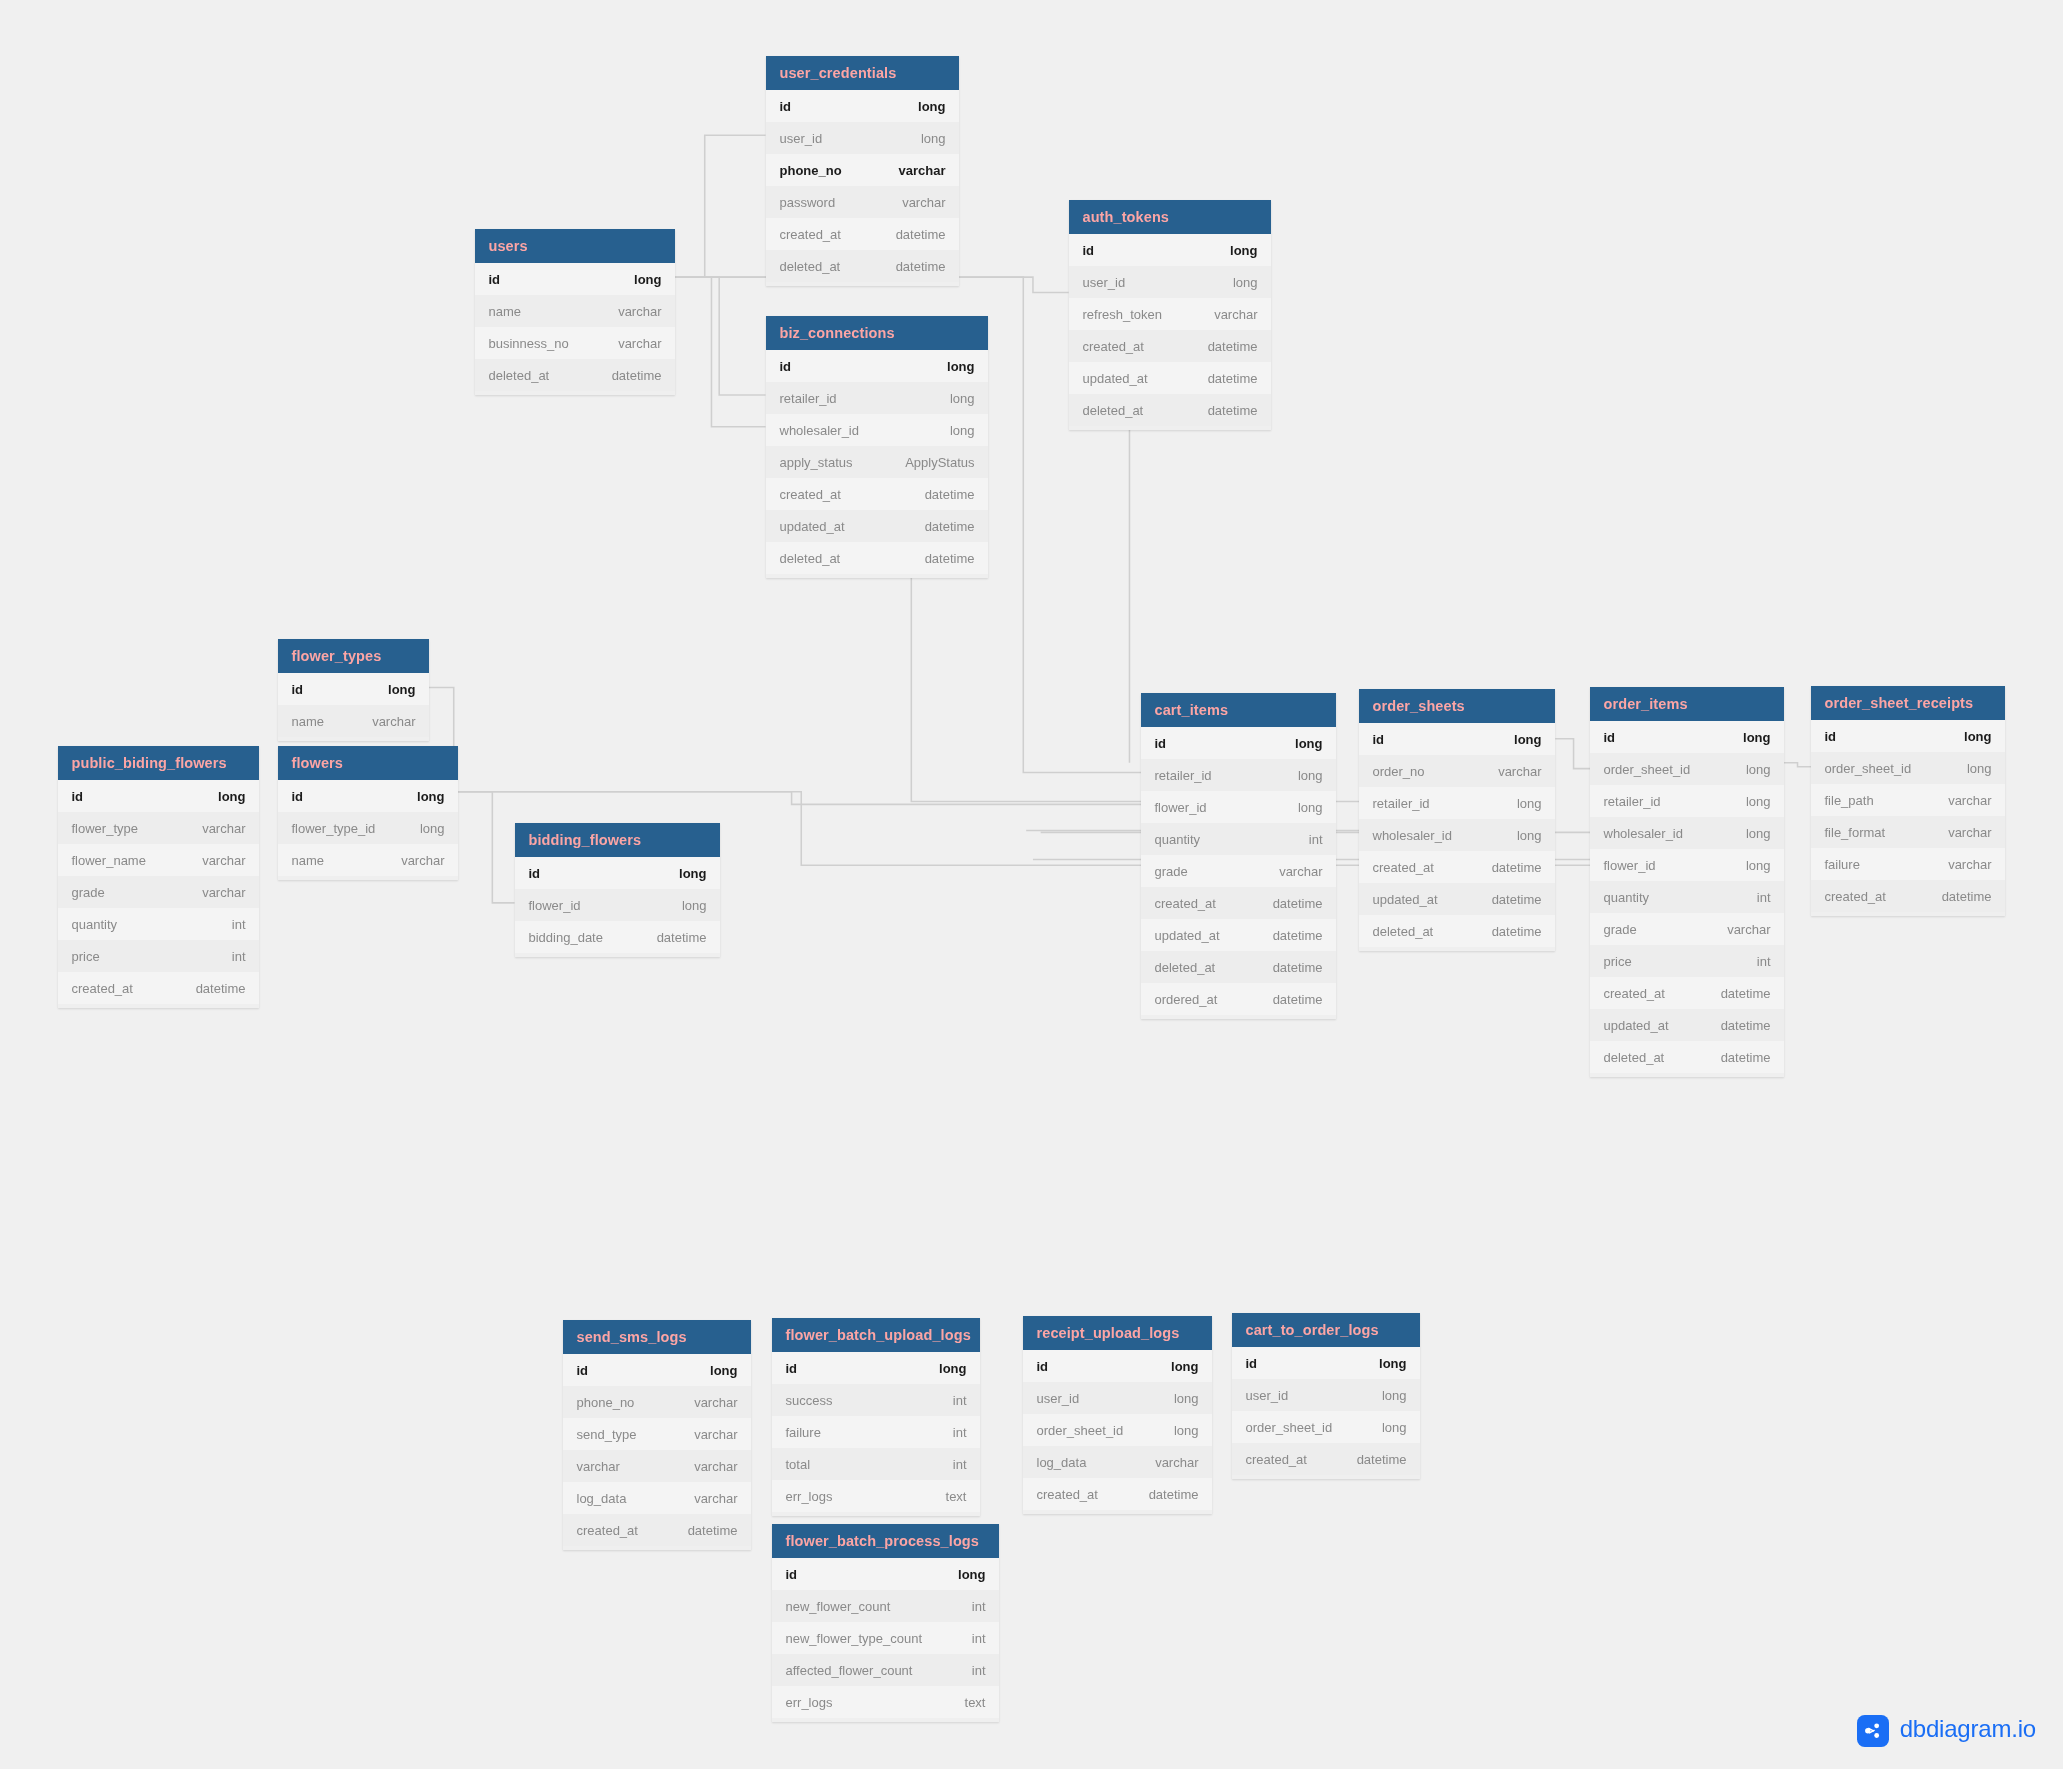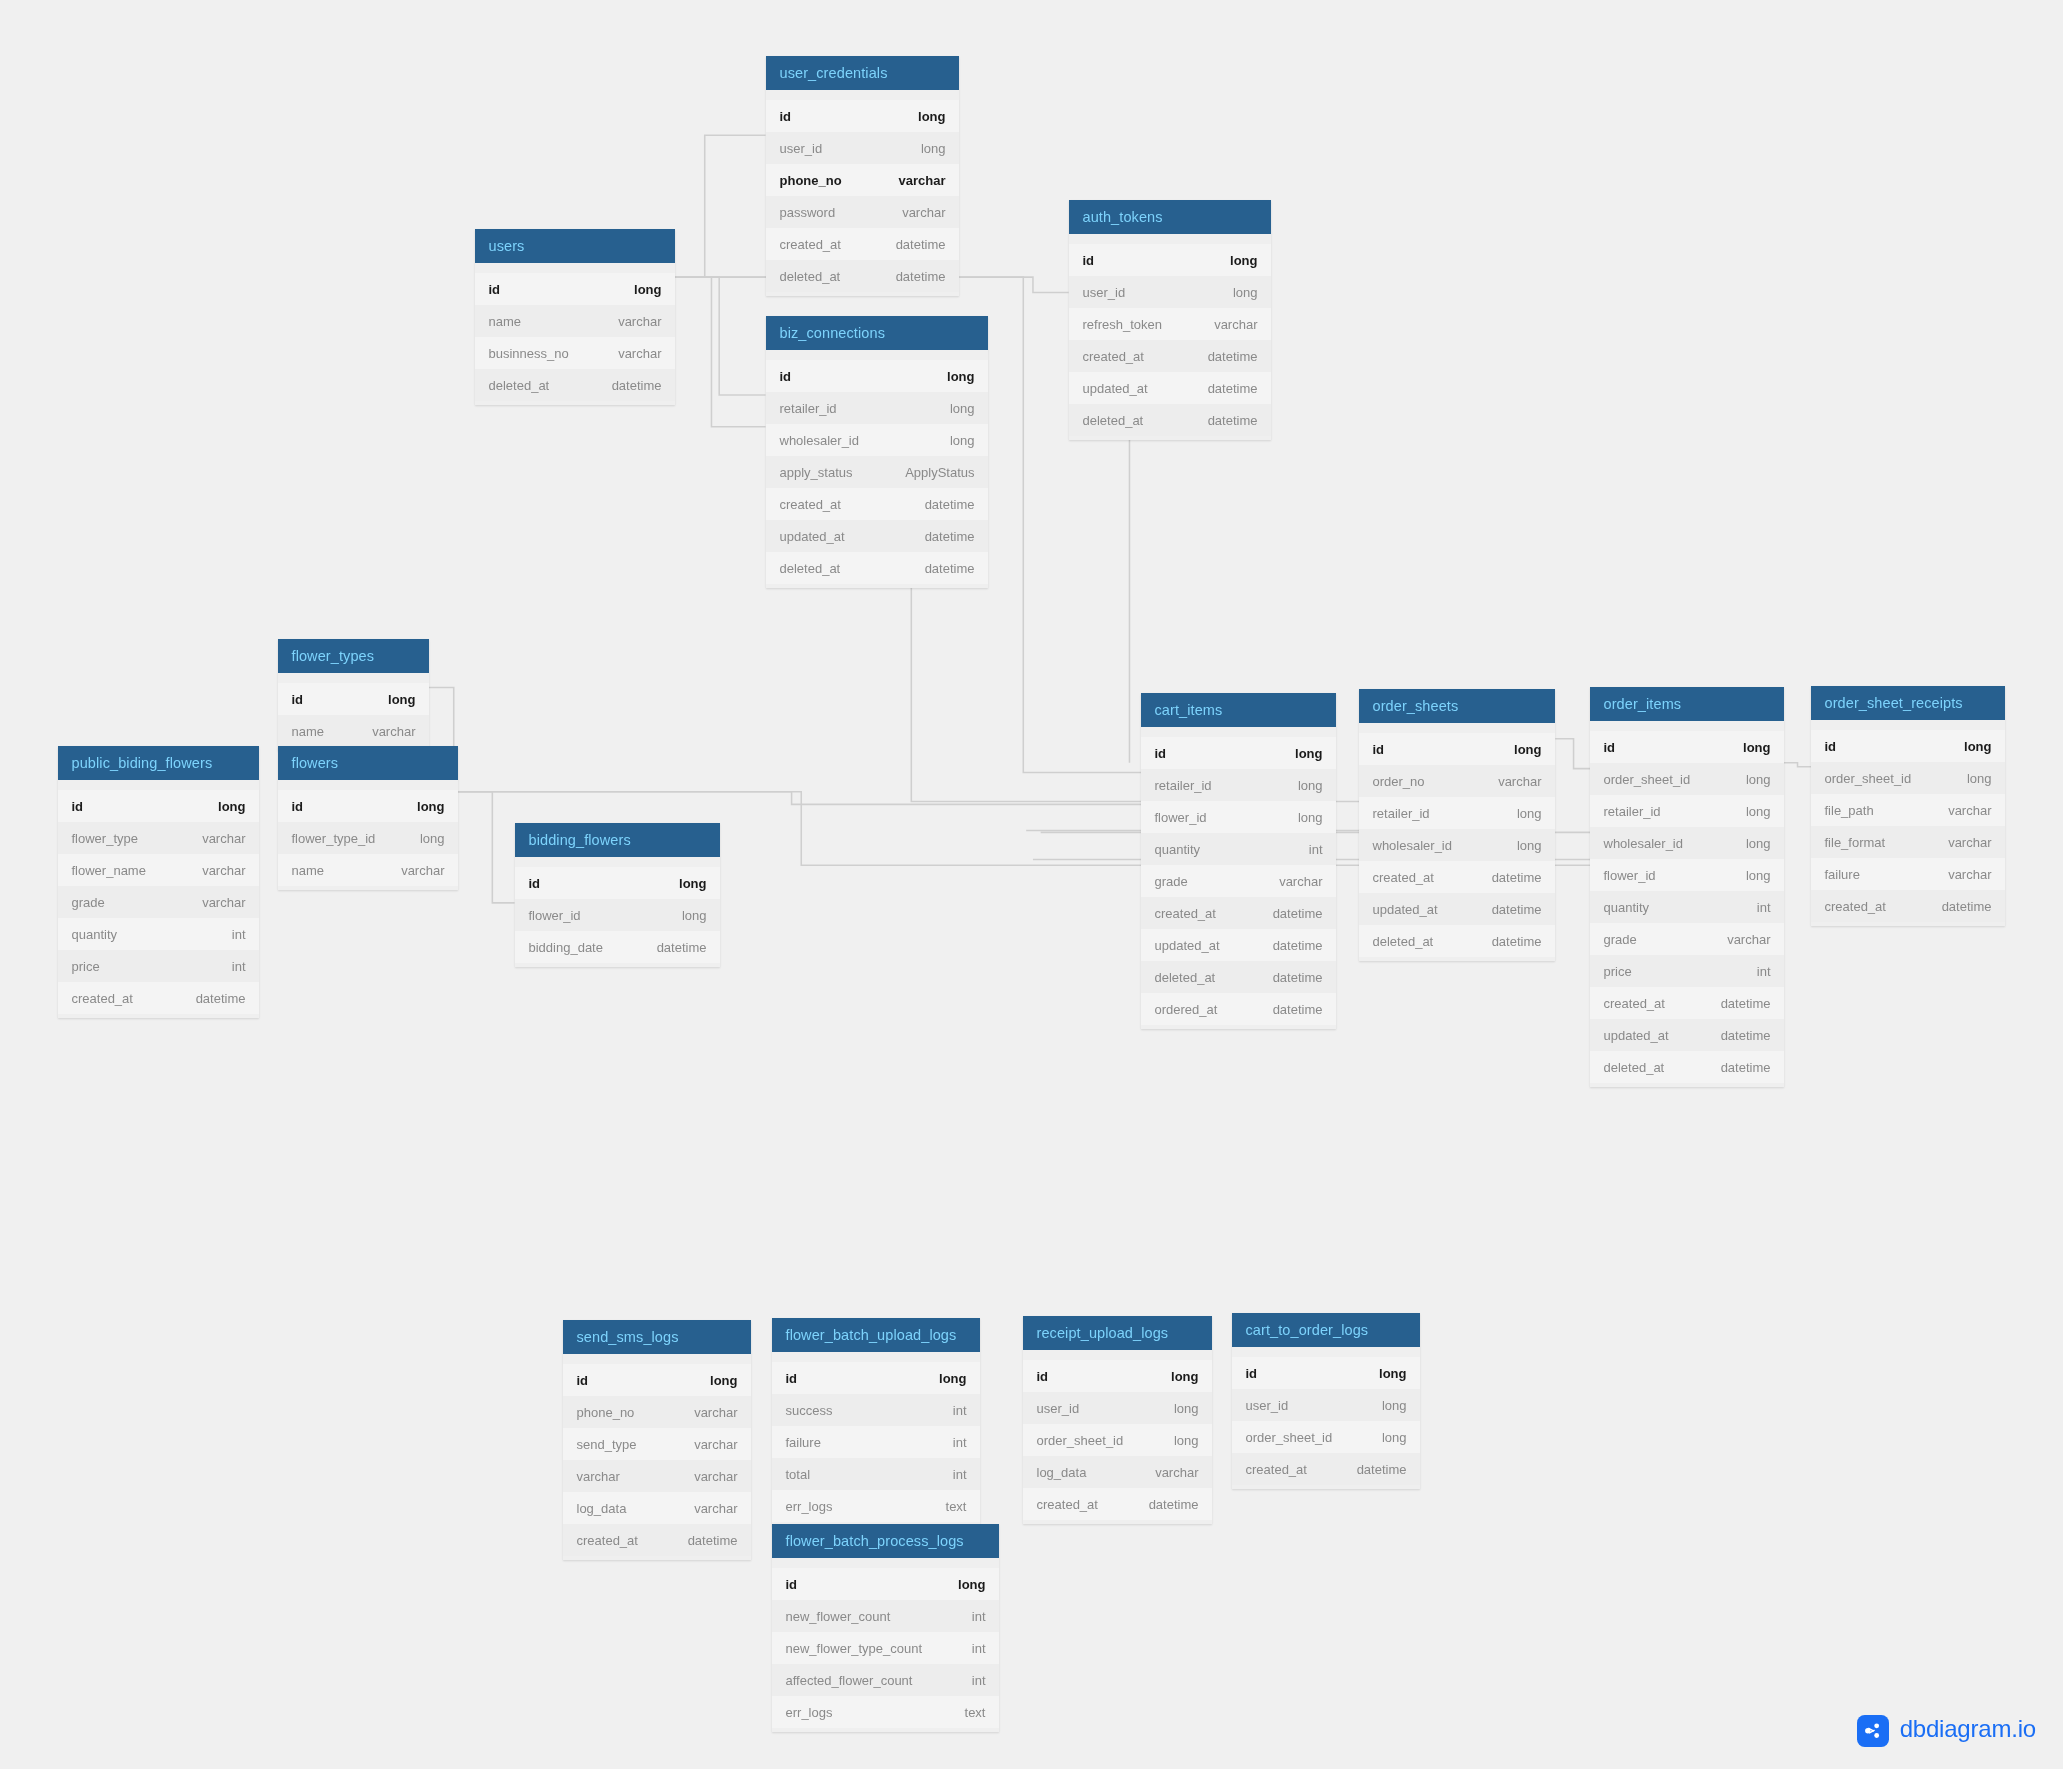--- a/index.html
+++ b/index.html
@@ -28,30 +28,29 @@
     z-index: 1;
   }
   .table-card {
     position: absolute;
     z-index: 2;
     background: #efefef;
     box-shadow: 0 1px 1.9px rgba(0,0,0,0.12);
   }
   .table-header {
     background: #27608f;
-    color: #7dd3fc;
+    color: #fca5a5;
     font-size: 14.5px;
-    font-weight: normal;
+    font-weight: bold;
     padding: 8.7px 13.5px 9.7px 13.5px;
     letter-spacing: 0.1px;
     white-space: nowrap;
   }
   .table-body {
     padding-bottom: 3.9px;
-    margin-top: 10px;
   }
   .field-row {
     display: flex;
     justify-content: space-between;
     align-items: center;
     padding: 0 13.5px;
     height: 32px;
     font-size: 13px;
     color: #8a8a8a;
     white-space: nowrap;

